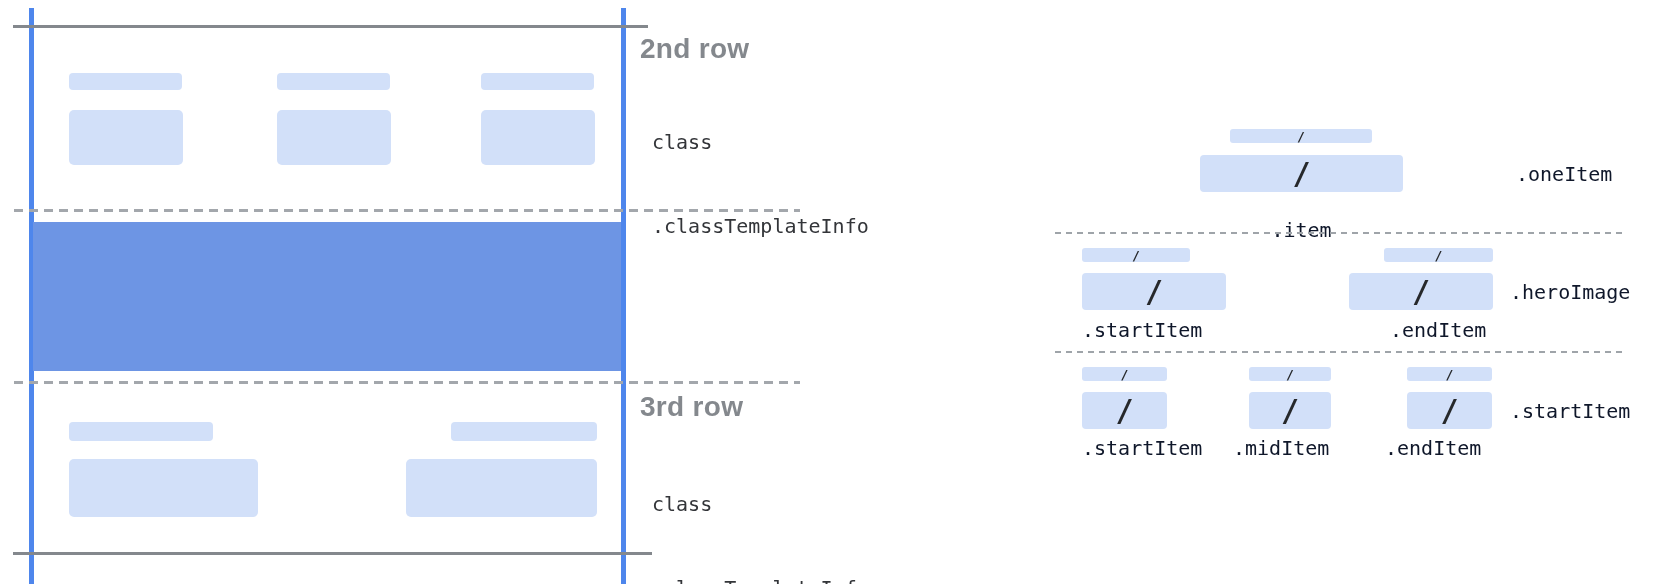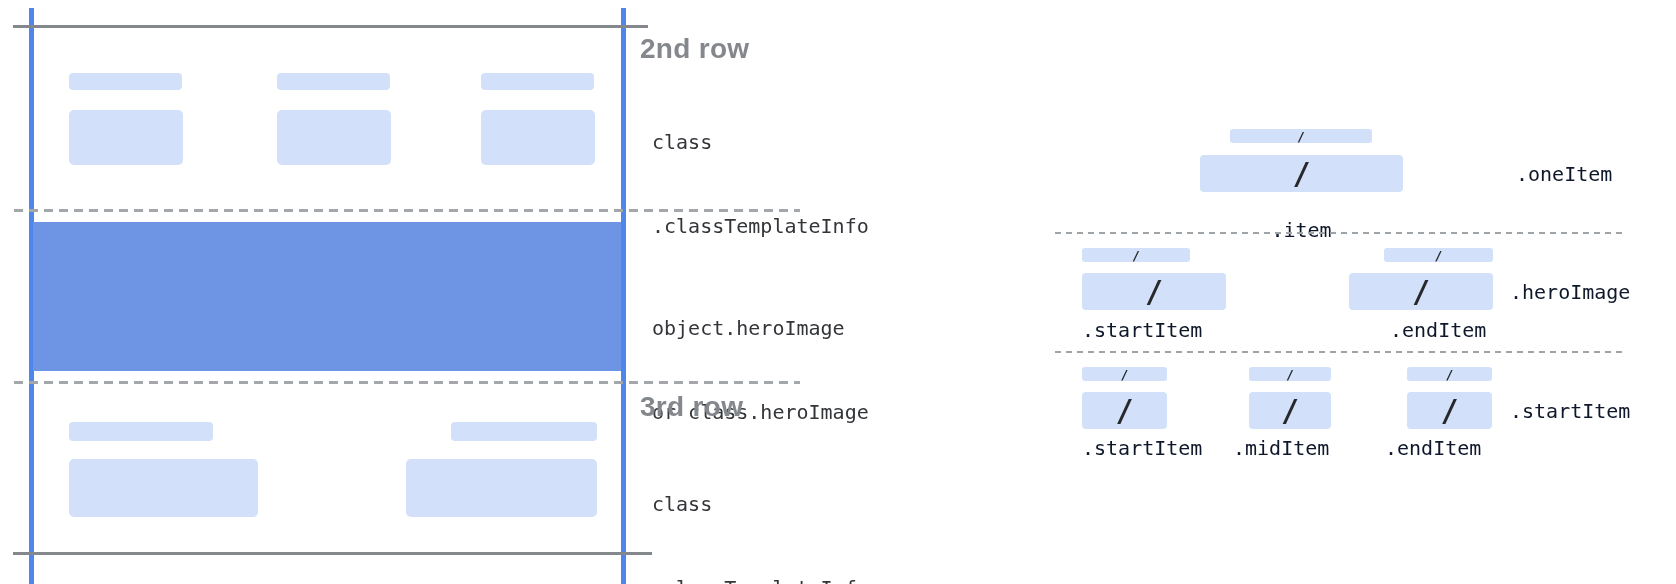--- a/index.html
+++ b/index.html
@@ -91,24 +91,20 @@
   <div class="bar" style="left:69px;  top:459px; width:189px; height:58px;"></div>
   <div class="bar small" style="left:451px; top:422px; width:146px; height:19px;"></div>
   <div class="bar" style="left:406px; top:459px; width:191px; height:58px;"></div>
 
   <div class="heading" style="top:32px;">2nd row</div>
   <div class="codeblock" style="top:72px;">
     <div>class</div>
     <div>.classTemplateInfo</div>
   </div>
 
-  <div class="codeblock" style="top:258px;">
-    <div>object.heroImage</div>
-    <div>or class.heroImage</div>
-  </div>
 
   <div class="heading" style="top:390px;">3rd row</div>
   <div class="codeblock" style="top:434px;">
     <div>class</div>
     <div>.classTemplateInfo</div>
     
     
   </div>
 
   <div class="item-bar thin" style="left:1230px; top:129px; width:142px;">

